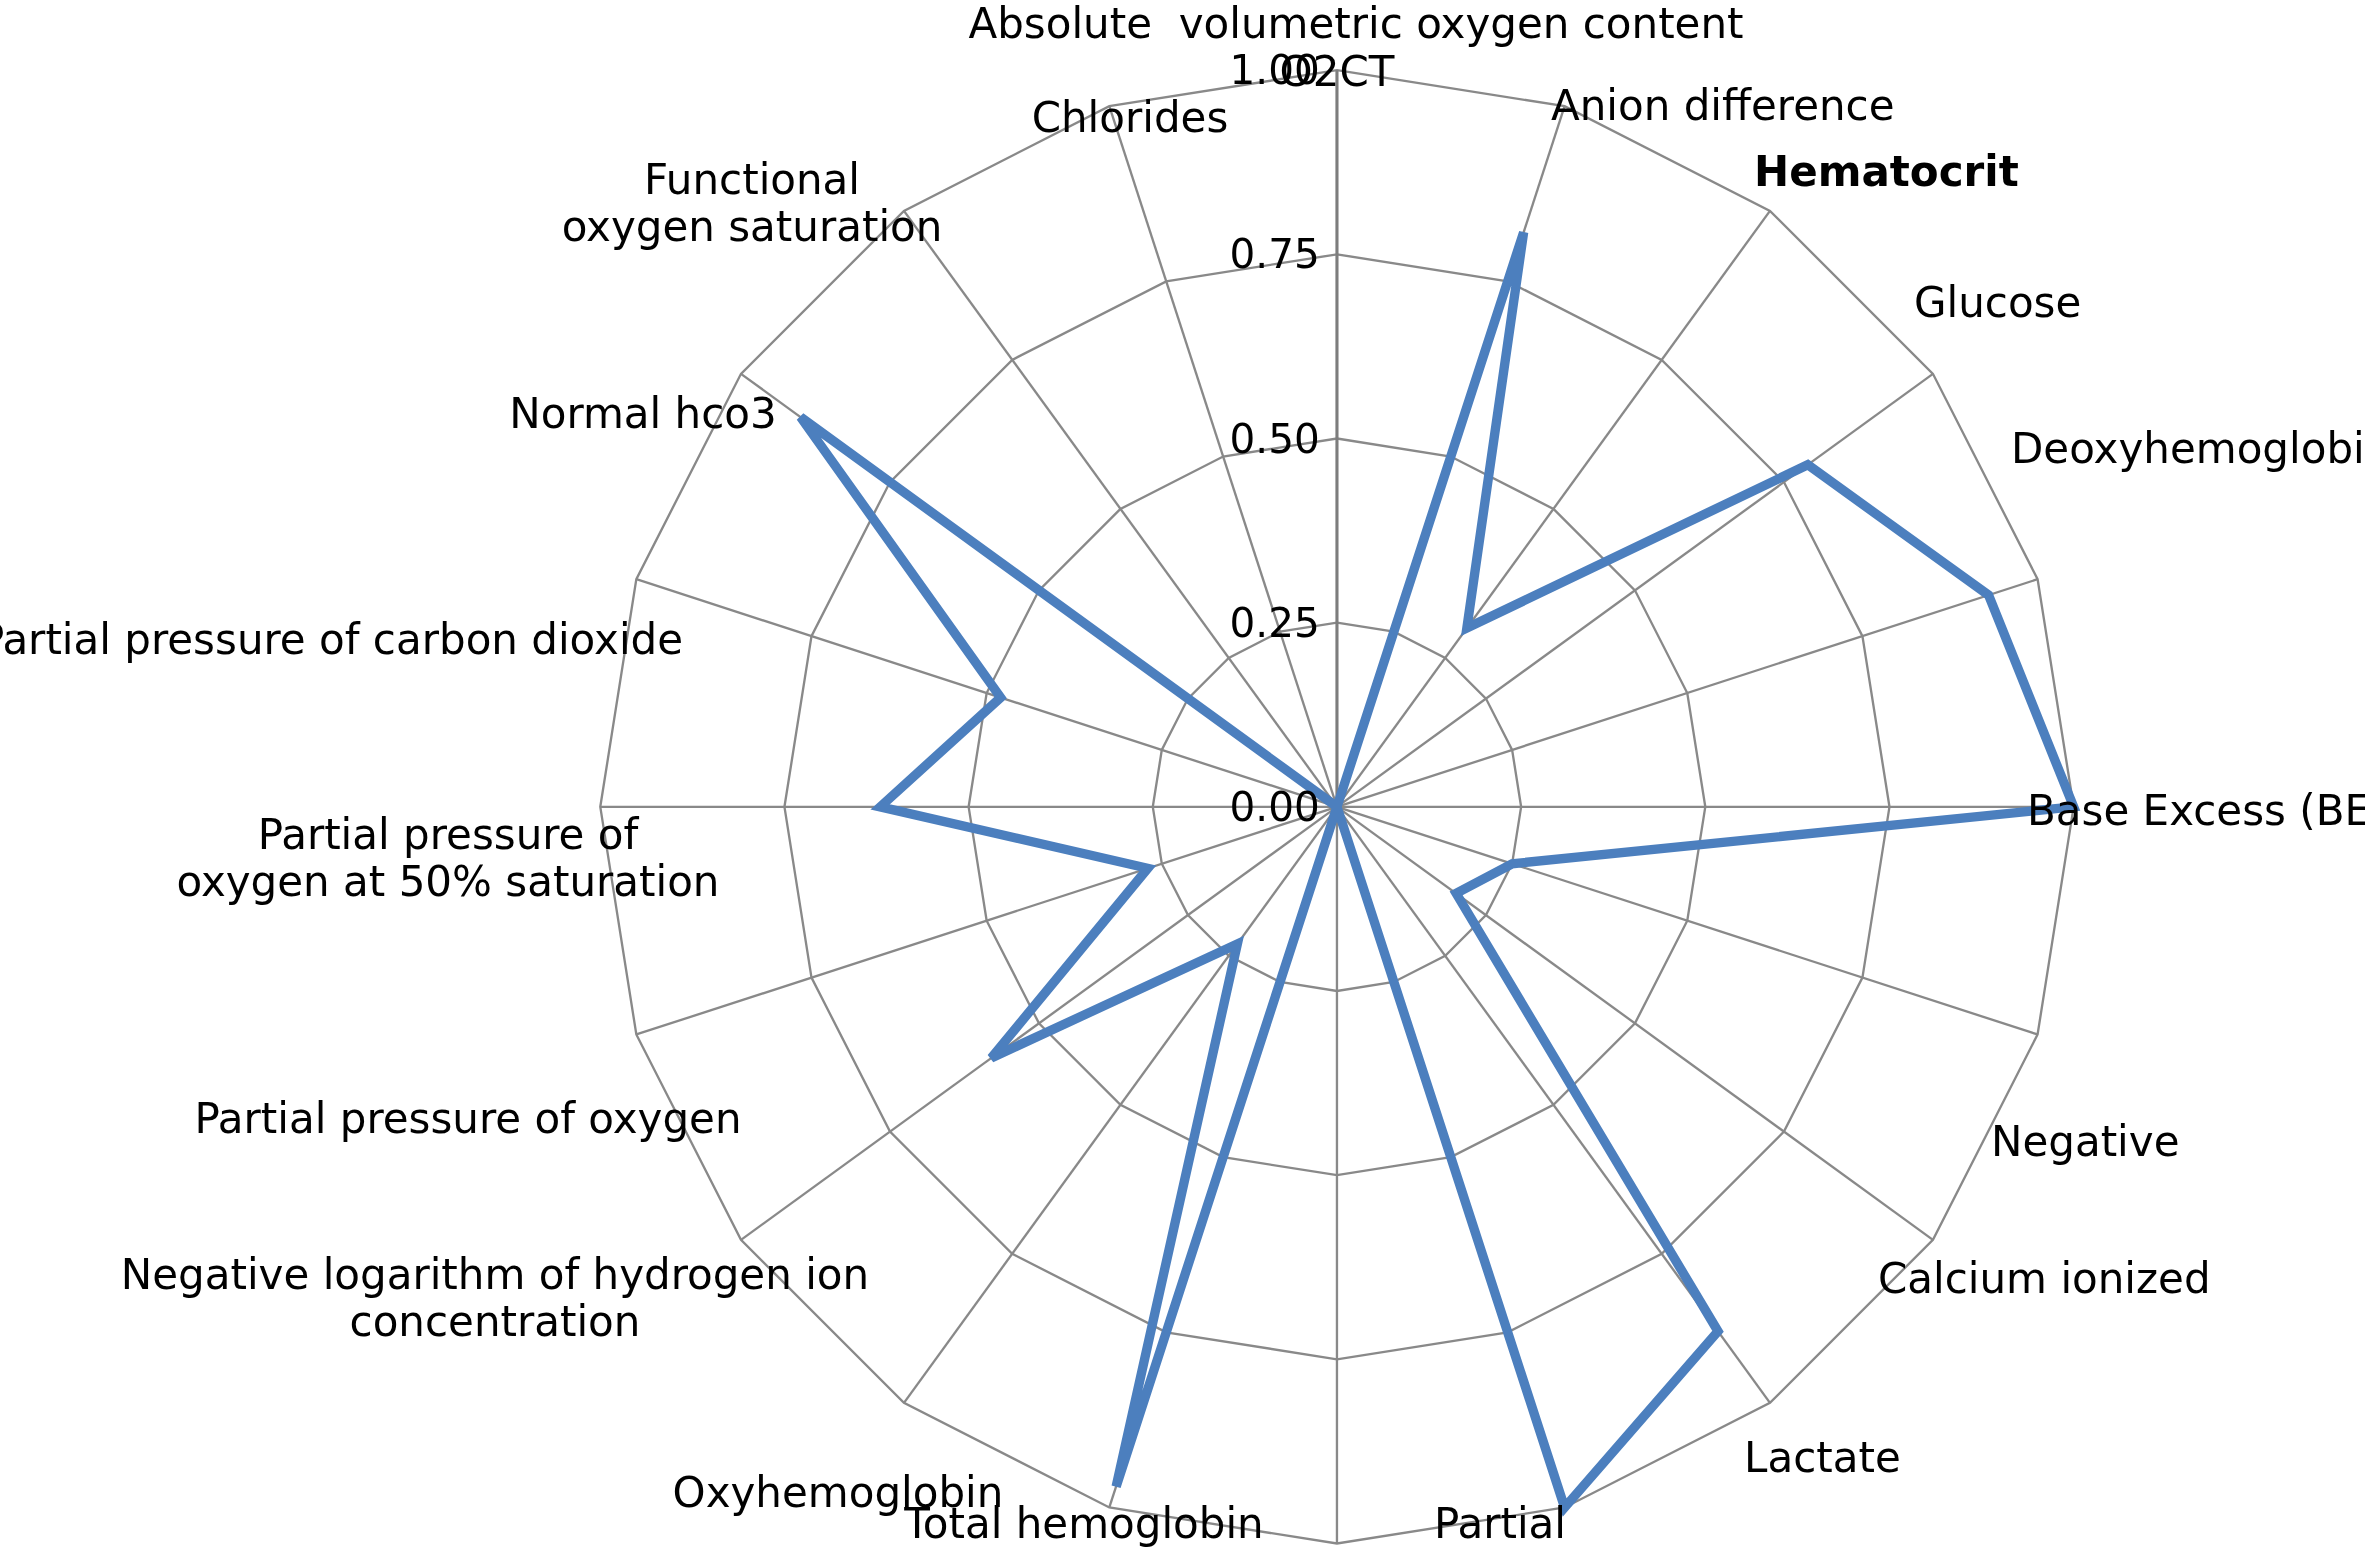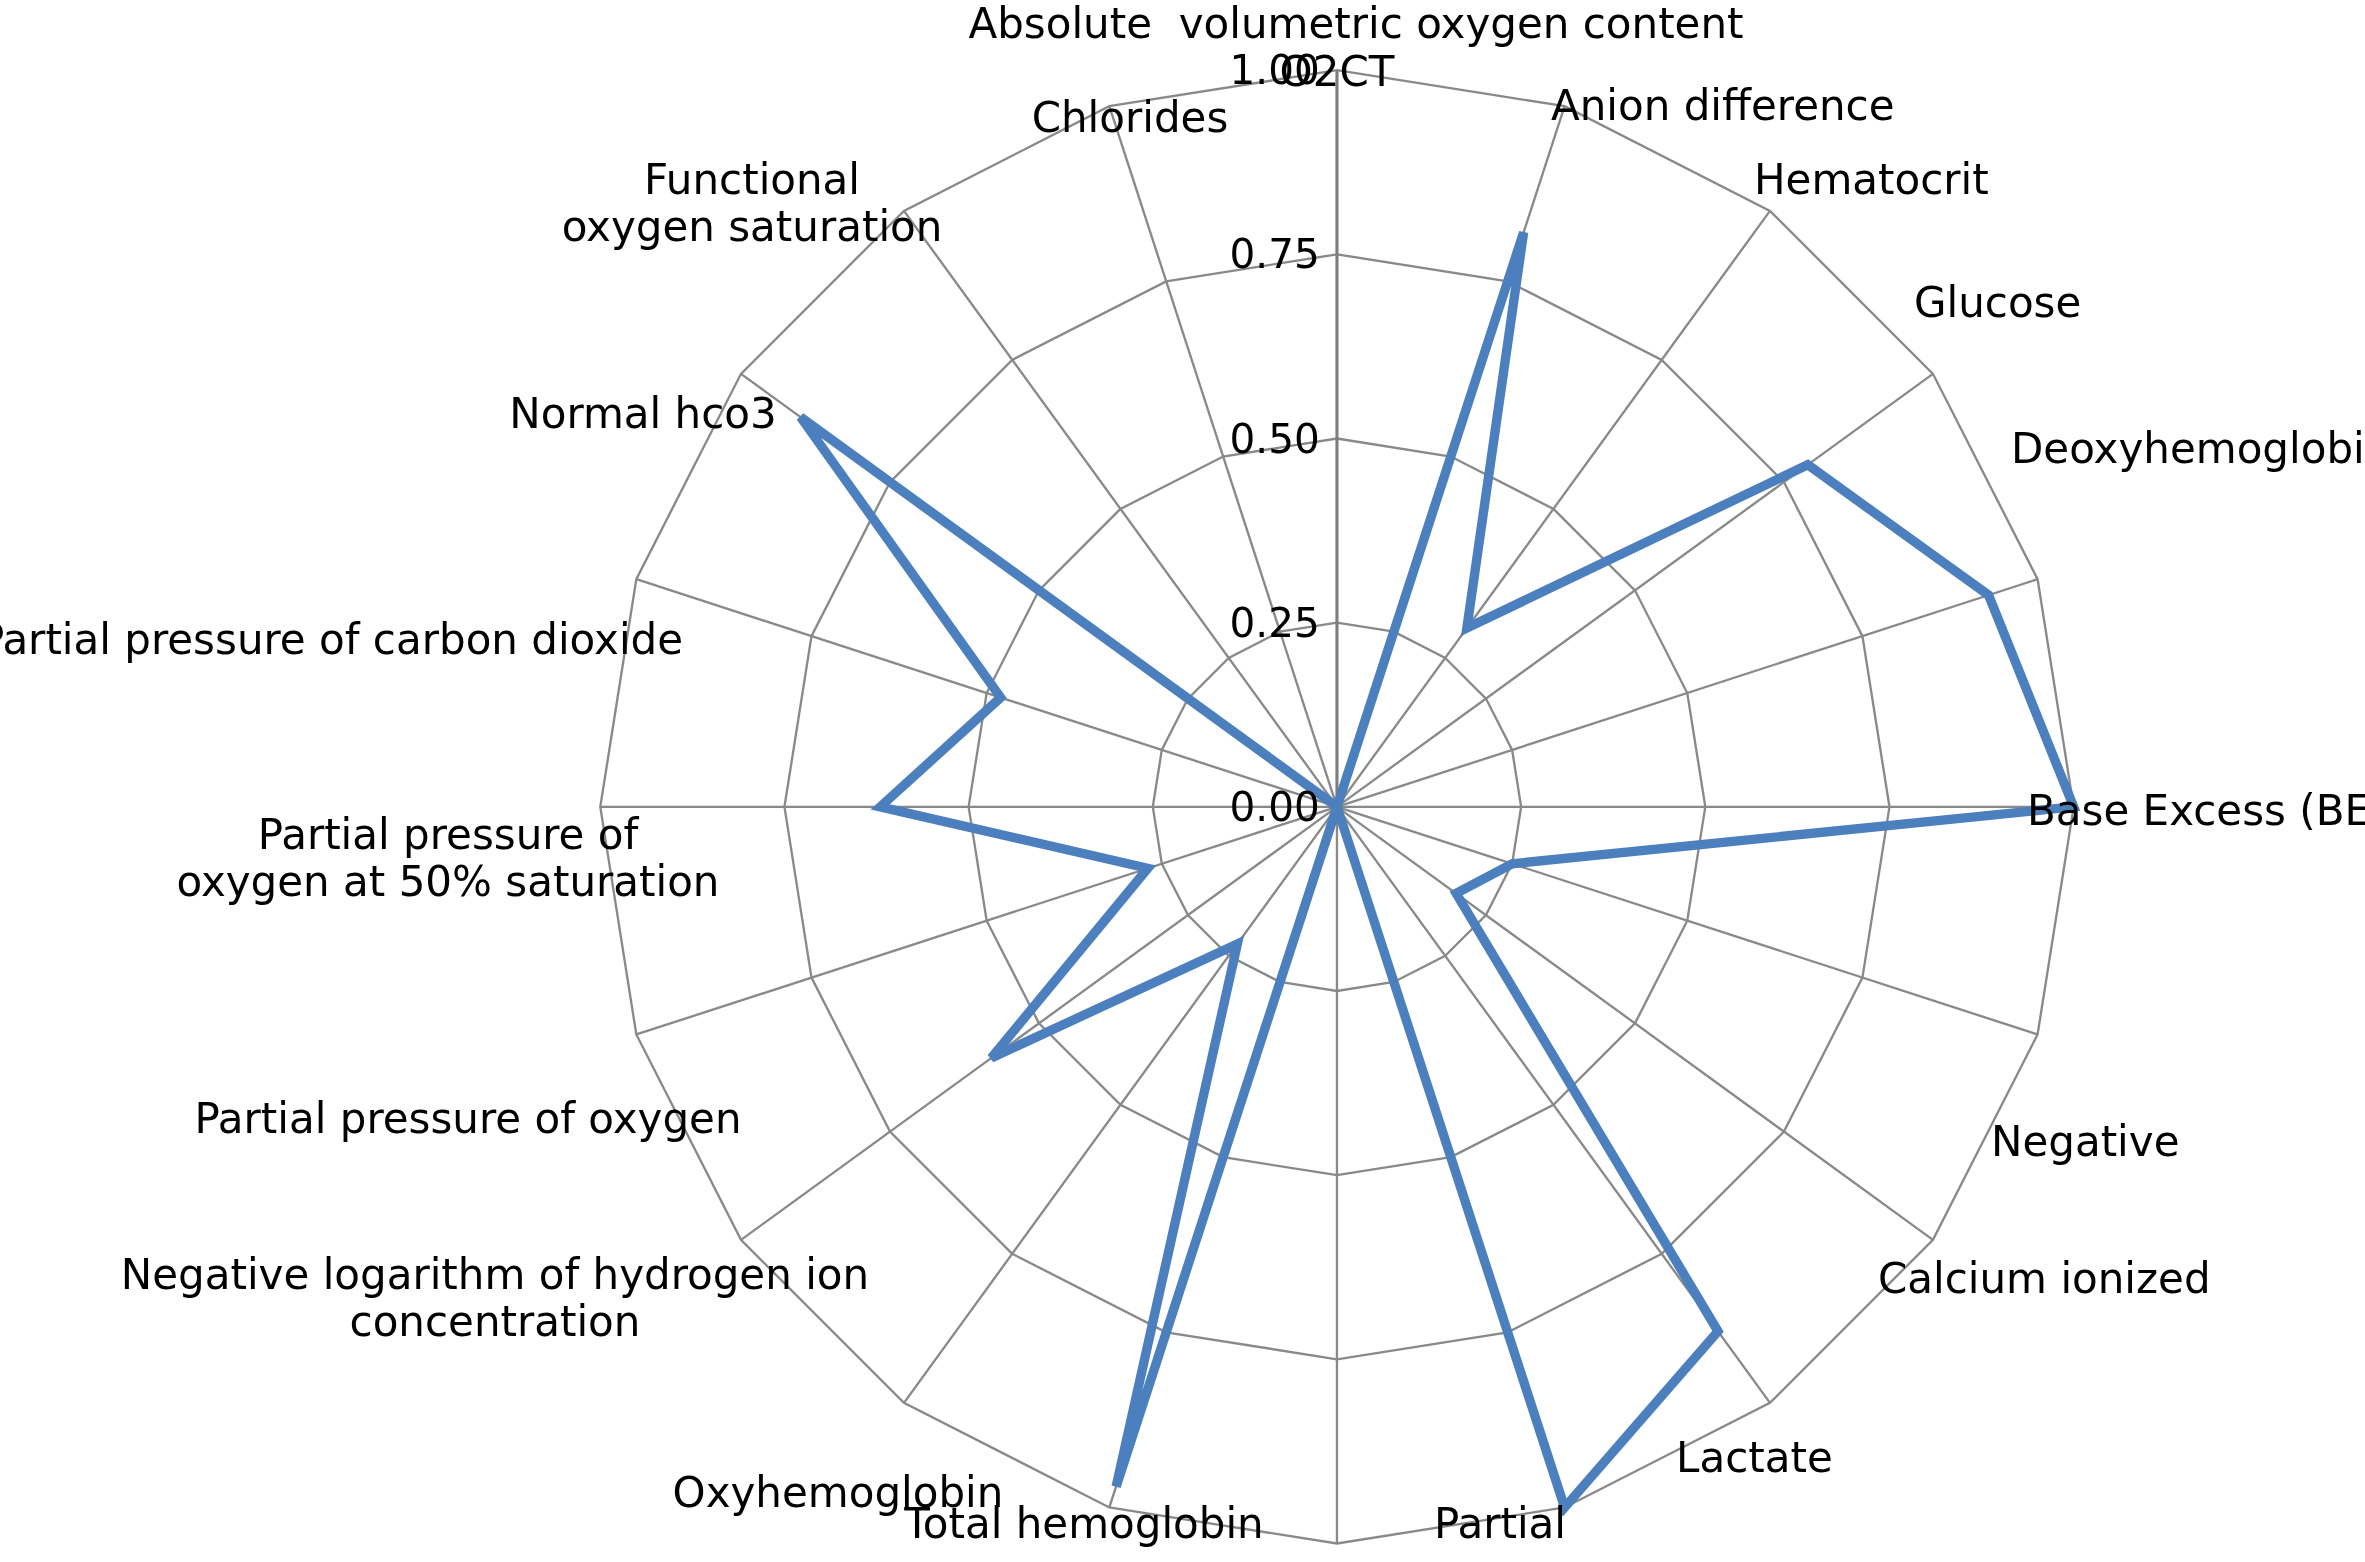--- a/index.html
+++ b/index.html
@@ -53,27 +53,27 @@
         <text x="1693" y="1053" class="tick-text">0.00</text>
         <text x="1693" y="816.75" class="tick-text">0.25</text>
         <text x="1693" y="580.5" class="tick-text">0.50</text>
         <text x="1693" y="344.25" class="tick-text">0.75</text>
         <text x="1693" y="108" class="tick-text">1.00</text>
       </g>
   </svg>
   <div id="labels-layer">
       <div class="axis-label" style="top: 48px; left: 0px; width: 100%; text-align: center; transform: translateX(154px);">O2CT</div>
       <div class="axis-label" style="top: 82px; left: 1551px; text-align: center;">Anion difference</div>
-      <div class="axis-label" style="top: 156px; left: 1754px; text-align: right;">Hematocrit</div>
+      <div class="axis-label" style="top: 148px; left: 1754px; text-align: right; font-weight: bold;">Hematocrit</div>
       <div class="axis-label" style="top: 279px; left: 1914px; text-align: center;">Glucose</div>
       <div class="axis-label" style="top: 425px; left: 2011px; text-align: left;">Deoxyhemoglobin</div>
       <div class="axis-label" style="top: 787px; left: 2027px; text-align: left;">Base Excess (BE)</div>
       <div class="axis-label" style="top: 1118px; left: 1991px; text-align: left;">Negative</div>
       <div class="axis-label" style="top: 1255px; left: 1878px; text-align: left;">Calcium ionized</div>
-      <div class="axis-label" style="top: 1434px; left: 1676px; text-align: left;">Lactate</div>
+      <div class="axis-label" style="top: 1434px; left: 1744px; text-align: left;">Lactate</div>
       <div class="axis-label" style="top: 1500px; left: 1434px; text-align: left;">Partial</div>
       <div class="axis-label" style="top: 1500px; left: 0px; width: 100%; text-align: center; transform: translateX(-99px);">Total hemoglobin</div>
       <div class="axis-label" style="top: 1469px; left: 0px; width: 100%; text-align: center; transform: translateX(-345px);">Oxyhemoglobin</div>
       <div class="axis-label" style="top: 1251px; left: 0px; width: 100%; text-align: center; transform: translateX(-688px);">Negative logarithm of hydrogen ion
 concentration</div>
       <div class="axis-label" style="top: 1095px; left: 0px; width: 100%; text-align: center; transform: translateX(-715px);">Partial pressure of oxygen</div>
       <div class="axis-label" style="top: 811px; left: 0px; width: 100%; text-align: center; transform: translateX(-735px);">Partial pressure of
 oxygen at 50% saturation</div>
       <div class="axis-label" style="top: 616px; left: 0px; width: 100%; text-align: center; transform: translateX(-852px);">Partial pressure of carbon dioxide</div>
       <div class="axis-label" style="top: 390px; left: 0px; width: 100%; text-align: center; transform: translateX(-540px);">Normal hco3</div>

